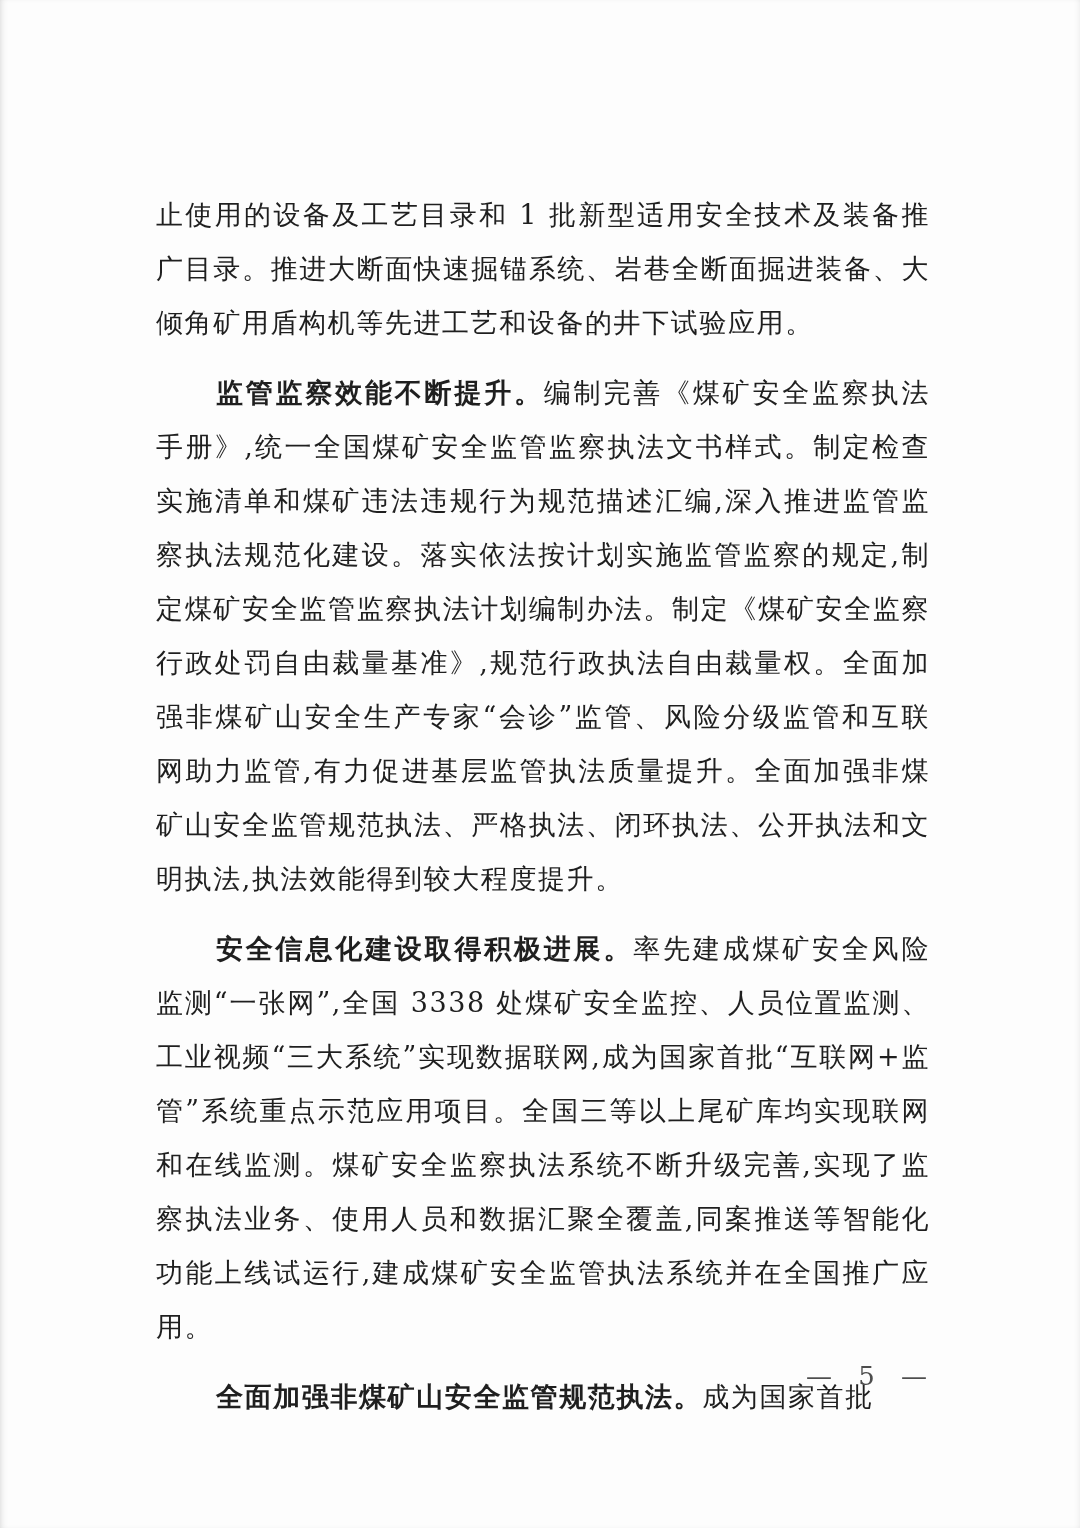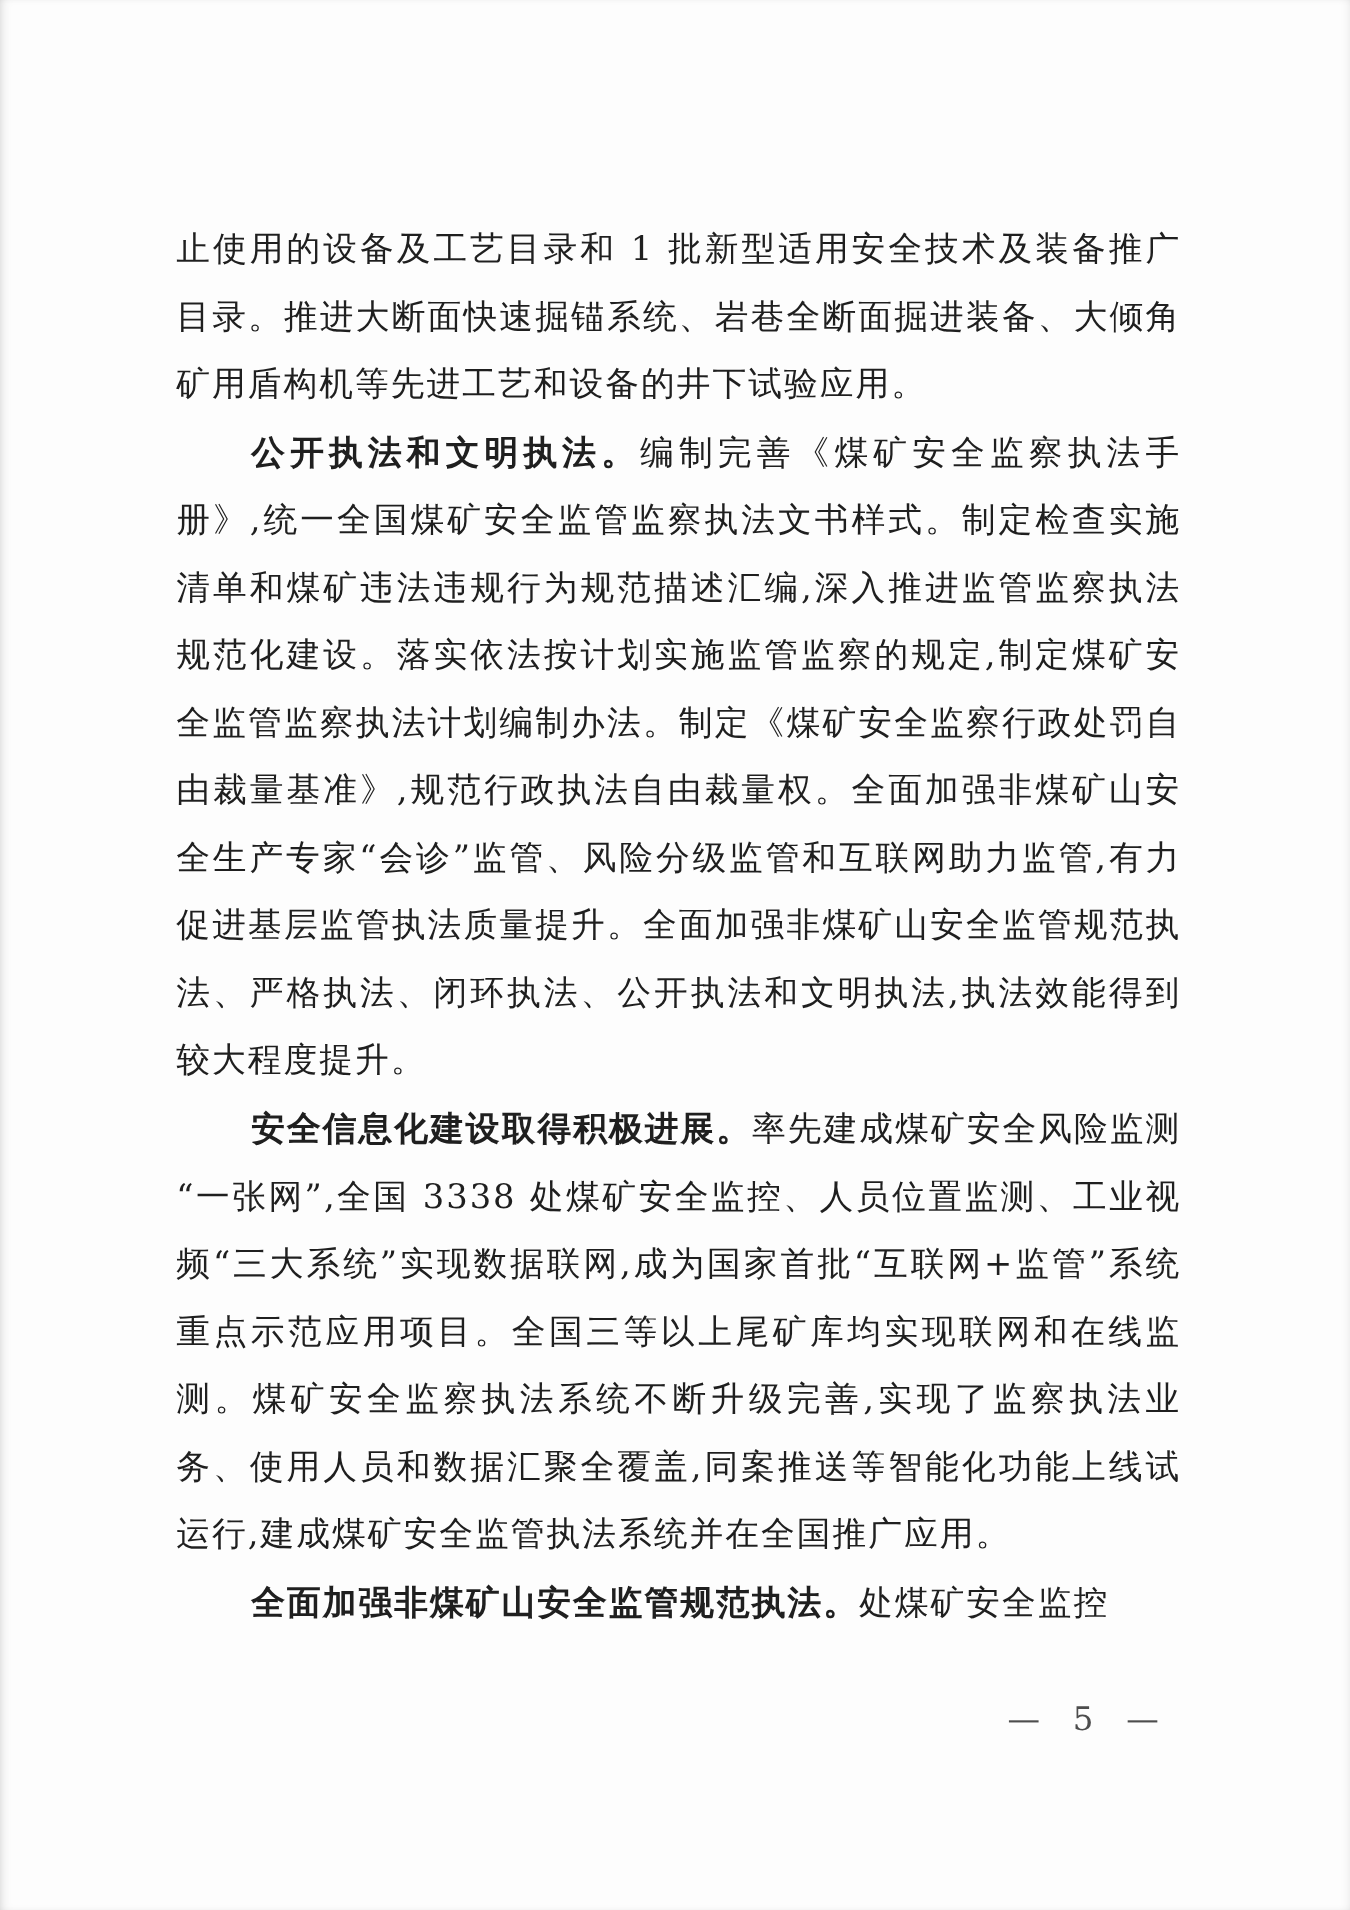--- a/index.html
+++ b/index.html
@@ -24,21 +24,21 @@
     left: 140px;
     top: 172px;
     width: 806px;
     font-size: 27px;
     line-height: 54px;
     letter-spacing: 1.6px;
     text-align: justify;
     text-justify: inter-ideograph;
   }
   .para {
-    margin: 1px;
+    margin: 16px;
     padding: 0;
     text-indent: 0;
   }
   .para.indent {
     text-indent: 60px;
   }
   .lead {
     font-weight: 700;
   }
   .heading {
@@ -59,24 +59,24 @@
 </style>
 </head>
 <body>
 
 <div class="page">
 
   <div class="body-text">
 
     <p class="para"><span>止使用的设备及工艺目录和 1 批新型适用安全技术及装备推广目录。推进大断面快速掘锚系统、岩巷全断面掘进装备、大倾角矿用盾构机等先进工艺和设备的井下试验应用。</span></p>
 
-    <p class="para indent"><span class="lead">公开执法和文明执法。</span><span>编制完善《煤矿安全监察执法手册》,统一全国煤矿安全监管监察执法文书样式。制定检查实施清单和煤矿违法违规行为规范描述汇编,深入推进监管监察执法规范化建设。落实依法按计划实施监管监察的规定,制定煤矿安全监管监察执法计划编制办法。制定《煤矿安全监察行政处罚自由裁量基准》,规范行政执法自由裁量权。全面加强非煤矿山安全生产专家“会诊”监管、风险分级监管和互联网助力监管,有力促进基层监管执法质量提升。全面加强非煤矿山安全监管规范执法、严格执法、闭环执法、公开执法和文明执法,执法效能得到较大程度提升。</span></p>
+    <p class="para indent"><span class="lead">监管监察效能不断提升。</span><span>编制完善《煤矿安全监察执法手册》,统一全国煤矿安全监管监察执法文书样式。制定检查实施清单和煤矿违法违规行为规范描述汇编,深入推进监管监察执法规范化建设。落实依法按计划实施监管监察的规定,制定煤矿安全监管监察执法计划编制办法。制定《煤矿安全监察行政处罚自由裁量基准》,规范行政执法自由裁量权。全面加强非煤矿山安全生产专家“会诊”监管、风险分级监管和互联网助力监管,有力促进基层监管执法质量提升。全面加强非煤矿山安全监管规范执法、严格执法、闭环执法、公开执法和文明执法,执法效能得到较大程度提升。</span></p>
 
     <p class="para indent"><span class="lead">安全信息化建设取得积极进展。</span><span>率先建成煤矿安全风险监测“一张网”,全国 3338 处煤矿安全监控、人员位置监测、工业视频“三大系统”实现数据联网,成为国家首批“互联网+监管”系统重点示范应用项目。全国三等以上尾矿库均实现联网和在线监测。煤矿安全监察执法系统不断升级完善,实现了监察执法业务、使用人员和数据汇聚全覆盖,同案推送等智能化功能上线试运行,建成煤矿安全监管执法系统并在全国推广应用。</span></p>
 
 
-    <p class="para indent"><span class="lead">全面加强非煤矿山安全监管规范执法。</span><span>处煤矿安全监控</span></p>
+    <p class="para indent"><span class="lead">全面加强非煤矿山安全监管规范执法。</span><span>成为国家首批</span></p>
 
   </div>
 
   <div class="page-number">— 5 —</div>
 
 </div>
 
 </body></html>

